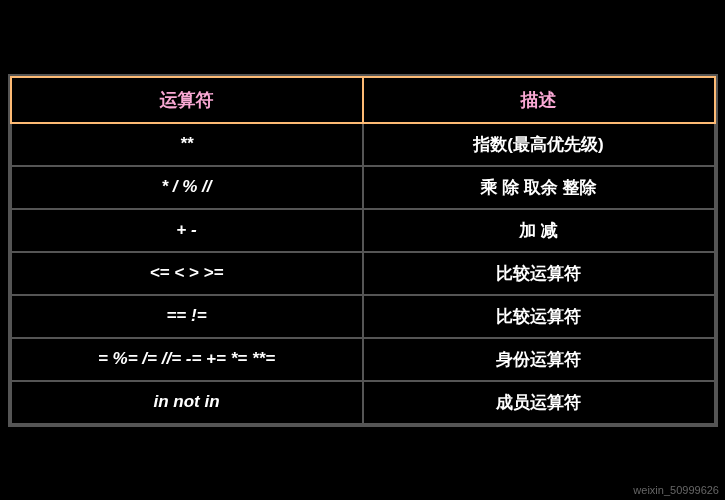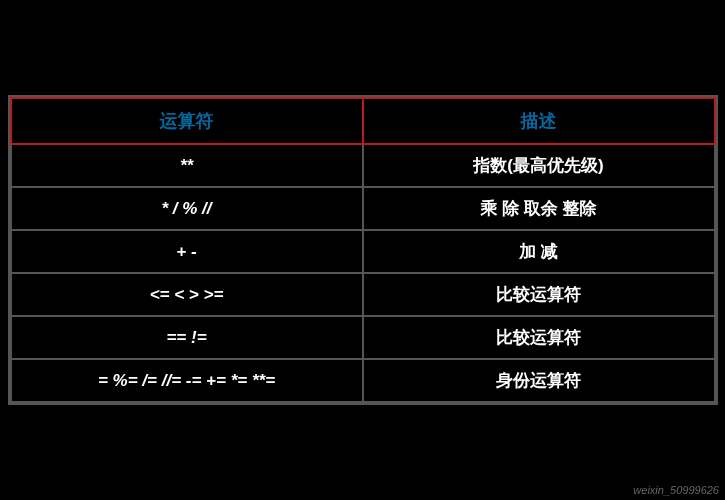--- a/index.html
+++ b/index.html
@@ -23,25 +23,25 @@
       border: 2px solid #555;
     }
 
     table {
       width: 100%;
       border-collapse: collapse;
     }
 
     thead tr th {
       background-color: #000;
-      color: #0369a1;
+      color: #f9a8d4;
       font-weight: bold;
       font-size: 18px;
       padding: 10px 16px;
-      border: 2px solid #b91c1c;
+      border: 2px solid #fdba74;
       text-align: center;
     }
 
     tbody tr td {
       background-color: #000;
       color: #fff;
       font-weight: bold;
       font-size: 17px;
       padding: 9px 16px;
       border: 2px solid #555;
@@ -57,21 +57,20 @@
       width: 50%;
       margin-top: 28px;
     }
 
     .watermark {
       position: fixed;
       bottom: 4px;
       right: 6px;
       color: #666;
       font-size: 11px;
-      font-style: italic;
     }
   </style>
 </head>
 <body>
 
 <div class="table-container">
   <table>
     <thead>
       <tr>
         <th>运算符</th>
@@ -96,17 +95,21 @@
           <td>比较运算符</td>
         </tr>
         <tr>
           <td>== !=</td>
           <td>比较运算符</td>
         </tr>
         <tr>
           <td>= %= /= //= -= += *= **=</td>
           <td>身份运算符</td>
         </tr>
+        <tr>
+          <td>in  not in</td>
+          <td>成员运算符</td>
+        </tr>
       </tbody>
   </table>
 </div>
 
 <div class="watermark">weixin_50999626</div>
 
 </body></html>

